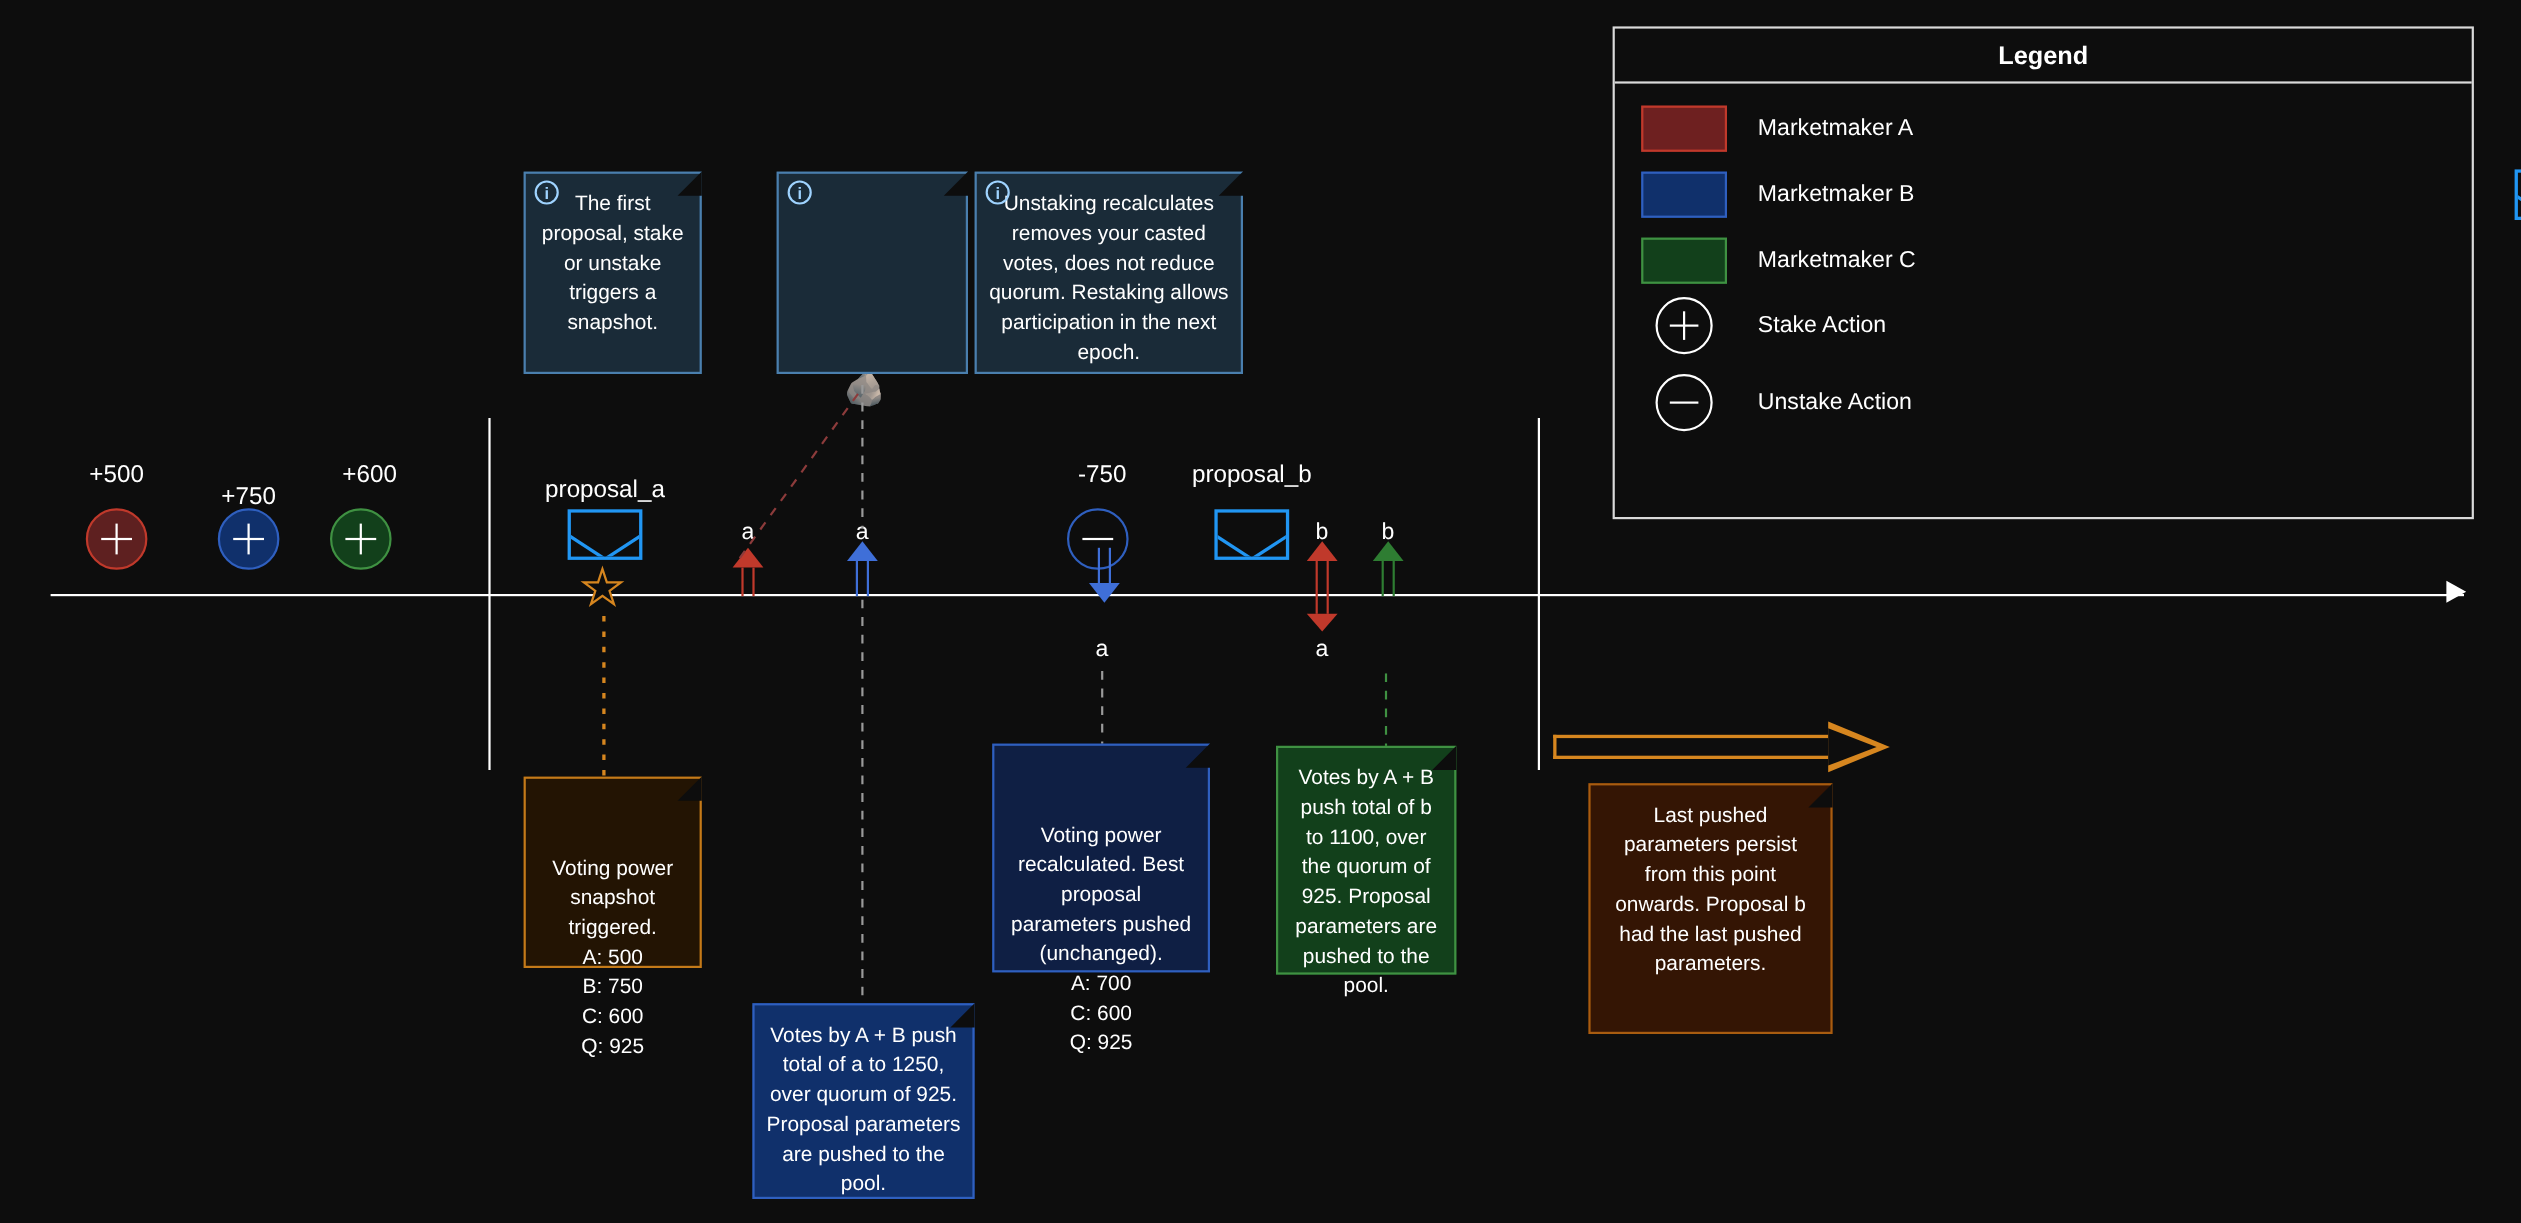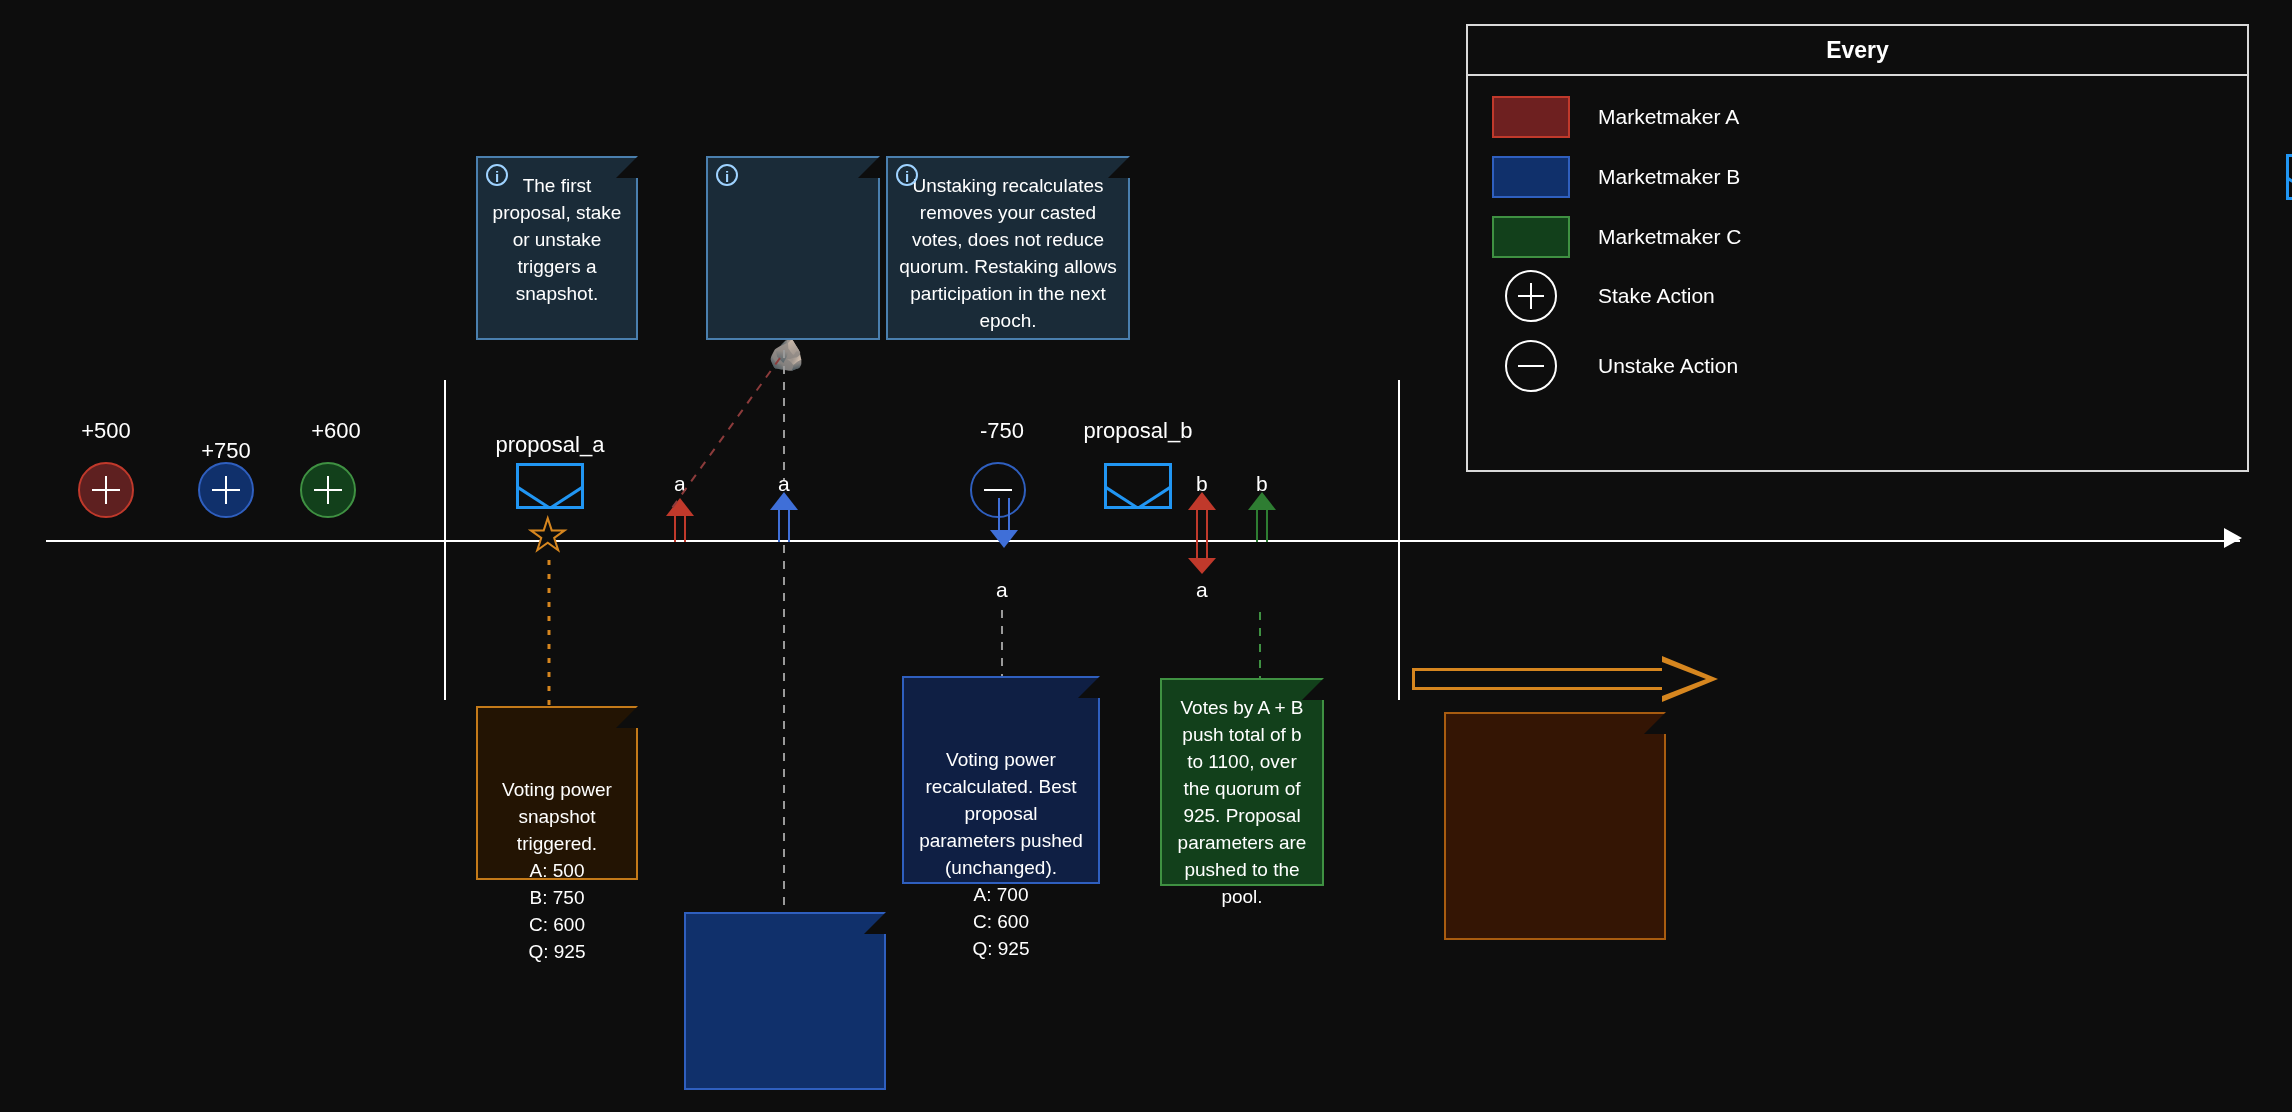--- a/index.html
+++ b/index.html
@@ -242,21 +242,21 @@
     font-size: 30px;
     line-height: 1;
   }
 </style>
 </head>
 <body>
 
 <div class="canvas">
 
   <div class="legend">
-    <div class="legend-title">Every</div>
+    <div class="legend-title">Legend</div>
     <div class="legend-body">
 
       <div class="swatch" style="left:24px; top:20px; border-color:#c0392b; background:#6e2020;"></div>
       <div class="legend-label" style="left:130px; top:29px;">Marketmaker A</div>
 
       <div class="swatch" style="left:24px; top:80px; border-color:#2f5fbf; background:#10306b;"></div>
       <div class="legend-label" style="left:130px; top:89px;text-align:right;">Marketmaker B</div>
 
       <div class="swatch" style="left:24px; top:140px; border-color:#3f9142; background:#12401b;"></div>
       <div class="legend-label" style="left:130px; top:149px;">Marketmaker C</div>
@@ -398,32 +398,34 @@
     <div class="fold" style="border-bottom:22px solid #0d0d0d;"></div>
     <div>Voting power snapshot triggered.
 A: 500
 B: 750
 C: 600
 Q: 925</div>
   </div>
 
   <div class="note" style="left:684px; top:912px; width:202px; height:178px; border-color:#2f5fbf; background:#10306b;">
     <div class="fold" style="border-bottom:22px solid #0d0d0d;"></div>
+    <div>Votes by A + B push total of a to 1250, over quorum of 925. Proposal parameters are pushed to the pool.</div>
   </div>
 
   <div class="note" style="left:902px; top:676px; width:198px; height:208px; border-color:#2f5fbf; background:#0f1f44; white-space:pre-line;">
     <div class="fold" style="border-bottom:22px solid #0d0d0d;"></div>
     <div>Voting power recalculated. Best proposal parameters pushed (unchanged).
 A: 700
 C: 600
 Q: 925</div>
   </div>
 
   <div class="note" style="left:1160px; top:678px; width:164px; height:208px; border-color:#3f9142; background:#12401b;">
     <div class="fold" style="border-bottom:22px solid #0d0d0d;"></div>
     <div>Votes by A + B push total of b to 1100, over the quorum of 925. Proposal parameters are pushed to the pool.</div>
   </div>
 
   <div class="note" style="left:1444px; top:712px; width:222px; height:228px; border-color:#a85c10; background:#341504;">
     <div class="fold" style="border-bottom:22px solid #0d0d0d;"></div>
+    <div>Last pushed parameters persist from this point onwards. Proposal b had the last pushed parameters.</div>
   </div>
 
 </div>
 
 </body></html>

